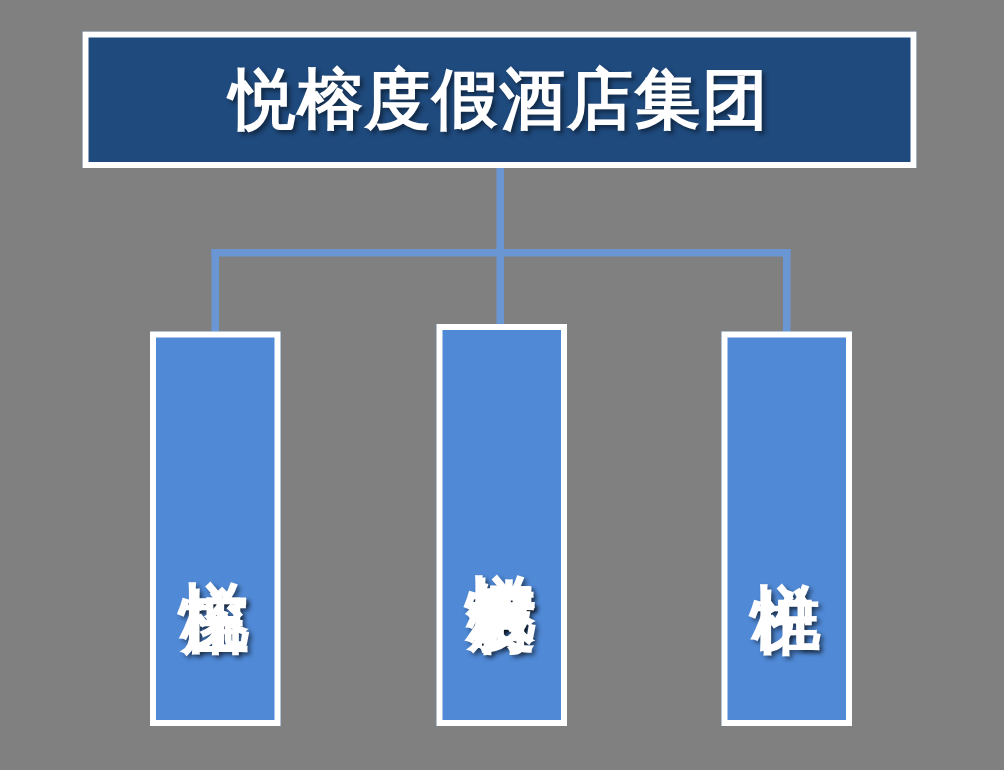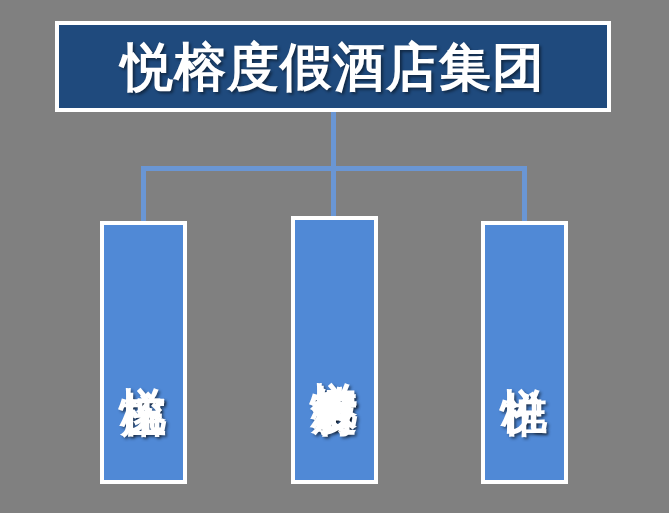--- a/index.html
+++ b/index.html
@@ -69,21 +69,21 @@
     height: 91px;
     background: #1F4A7D;
     border: 4px solid #FFFFFF;
     box-sizing: border-box;
     display: flex;
     align-items: center;
     justify-content: center;
   }
   #root-node .node-label {
     color: #FFFFFF;
-    font-size: 52px;
+    font-size: 44px;
     font-weight: bold;
     letter-spacing: 1px;
     line-height: 1;
     text-shadow: 2px 2px 3px rgba(0,0,0,0.45);
     white-space: nowrap;
   }
 
   
   .child-node {
     position: absolute;

